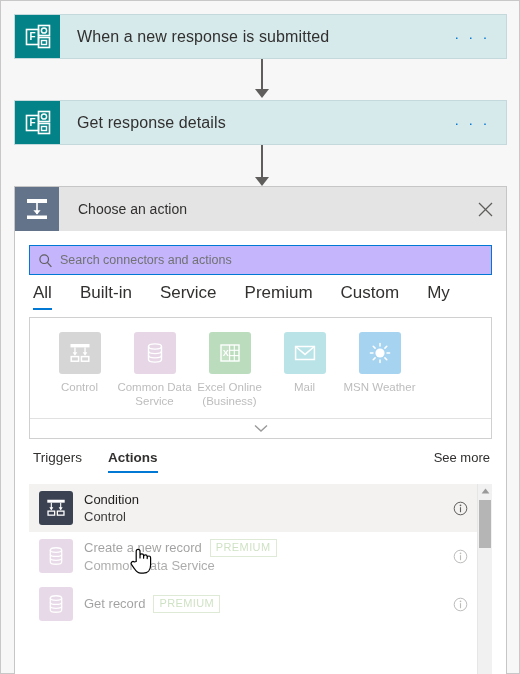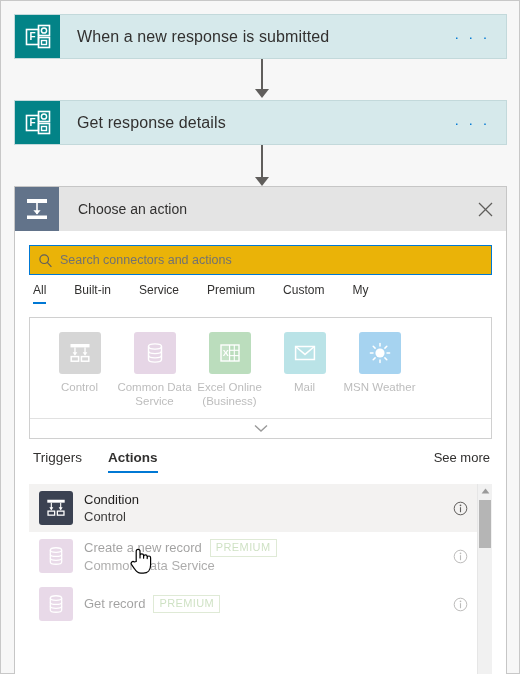--- a/index.html
+++ b/index.html
@@ -124,21 +124,21 @@
   }
 
   .search-box {
     margin-top: 14px;
     height: 30px;
     flex: 0 0 30px;
     border: 1px solid #0078d4;
     box-sizing: border-box;
     display: flex;
     align-items: center;
-    background: #eab308;
+    background: #c4b5fd;
   }
   .search-box .s-icon {
     flex: 0 0 auto;
     width: 30px;
     display: flex; align-items: center; justify-content: center;
   }
   .search-box input {
     flex: 1 1 auto;
     border: none;
     outline: none;
@@ -154,21 +154,21 @@
   .filter-tabs {
     flex: 0 0 auto;
     height: 33px;
     display: flex;
     align-items: flex-start;
     margin-top: 8px;
     padding-left: 4px;
   }
   .filter-tab {
     position: relative;
-    font-size: 12px;
+    font-size: 17px;
     color: #323130;
     margin-right: 28px;
     padding-bottom: 7px;
     cursor: pointer;
     white-space: nowrap;
   }
   .filter-tab.active::after {
     content: "";
     position: absolute;
     left: 0; right: 0; bottom: 0;

